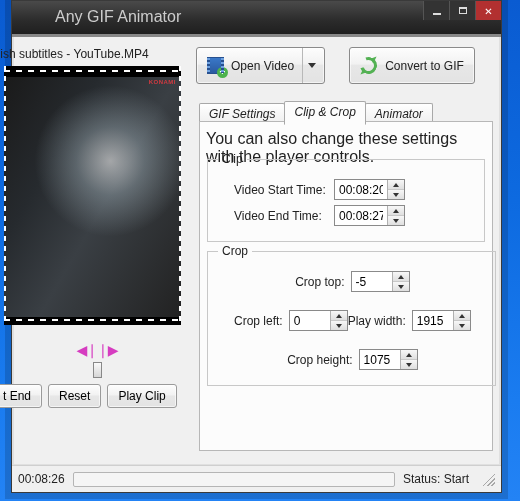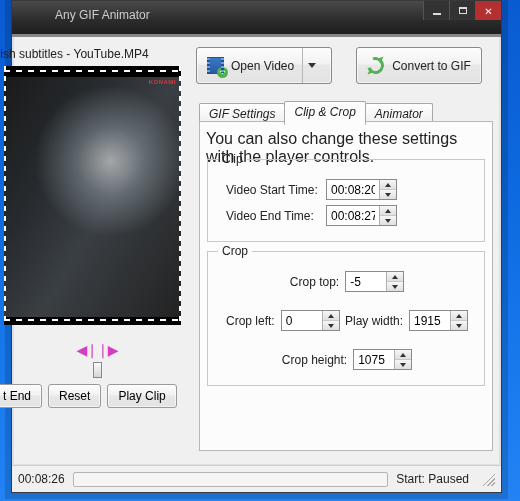--- a/index.html
+++ b/index.html
@@ -26,21 +26,21 @@
   }
   .titlebar {
     height: 33px;
     background: linear-gradient(180deg,#4a4a4a 0%, #2b2b2b 60%, #1f1f1f 100%);
     position: relative;
     color: #ddd;
   }
   .titlebar-title {
     position: absolute;
     left: 43px; top: 7px;
-    font-size: 12px; color: #ccc;
+    font-size: 16px; color: #ccc;
   }
   .title-controls {
     position: absolute; right: 0; top: 0; height: 20px;
     display: flex;
   }
   .tc-btn {
     width: 26px; height: 19px;
     border-left: 1px solid #555;
     display: flex; align-items: center; justify-content: center;
     color: #ddd; font-size: 11px;
@@ -145,21 +145,21 @@
   .bigbtn {
     height: 37px;
     background: linear-gradient(180deg,#fdfdfd 0%, #f2f2f2 45%, #e7e7e7 50%, #e3e3e3 100%);
     border:1px solid #8a8a8a;
     border-radius:3px;
     box-shadow: inset 0 0 0 1px rgba(255,255,255,0.6);
     display:flex; align-items:center; padding: 0 10px;
     cursor:pointer;
     font-size:12px;
   }
-  .bigbtn.split { padding-right: 11px;}
+  .bigbtn.split { padding-right: 4px;}
   .bigbtn .chev {
     width: 18px; height: 100%;
     border-left: 1px solid #b8b8b8;
     margin-left: 8px;
     display:flex; align-items:center; justify-content:center;
   }
   .chev-down {
     width:0;height:0;border-left:4px solid transparent;border-right:4px solid transparent;border-top:5px solid #333;
   }
   .film-icon {
@@ -227,21 +227,21 @@
     margin:0; padding: 8px 8px 10px 10px;
     font-size:12px;
   }
   legend { padding: 0 4px; font-size:12px;}
   .grp-clip {
     position:absolute; left:7px; top:30px; width:278px;
   }
   .grp-crop {
     position:absolute; left:7px; top:122px; width:278px;
   }
-  .row { display:flex; align-items:center; margin: 5px 8px;}
+  .row { display:flex; align-items:center; margin: 5px 16px;}
   .row label { white-space:nowrap; }
   .spinner {
     display:inline-flex;
     border:1px solid #8a8a8a;
     height:21px;
     background:#ef4444;
   }
   .spinner input {
     border:none; width:52px; padding: 0 4px;
     font-size:12px; font-family:inherit; outline:none;
@@ -451,18 +451,18 @@
               </span>
             </span>
           </div>
         </fieldset>
       </div>
     </div>
 
     <div class="statusbar">
       <div class="status-time">00:08:26</div>
       <div class="progress"></div>
-      <div class="status-label">Start: Paused</div>
+      <div class="status-label">Status: Start</div>
       <div class="resize-grip"></div>
     </div>
 
   </div>
 </div>
 
 </body></html>

